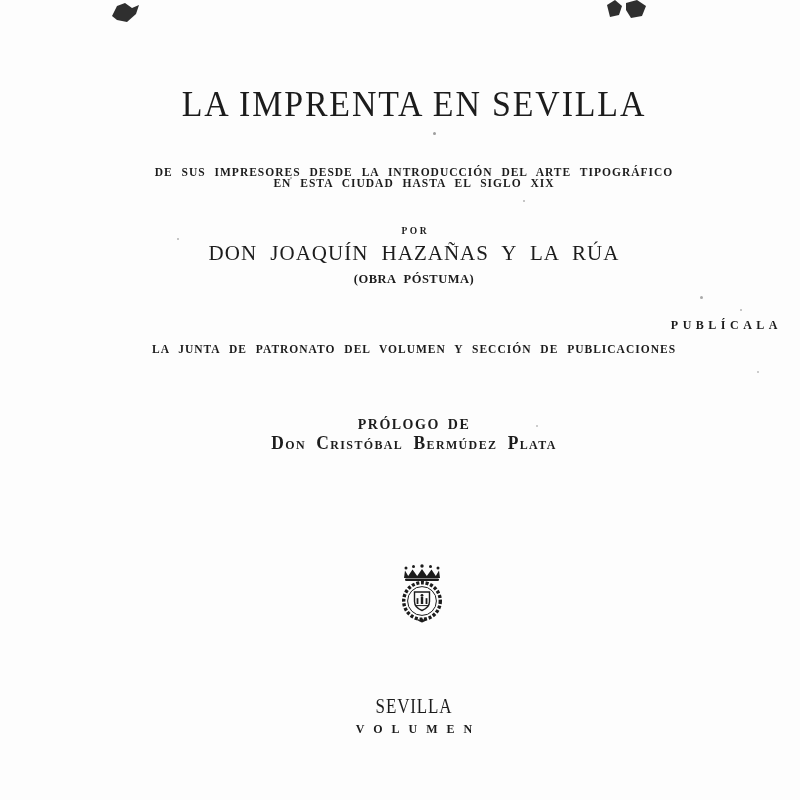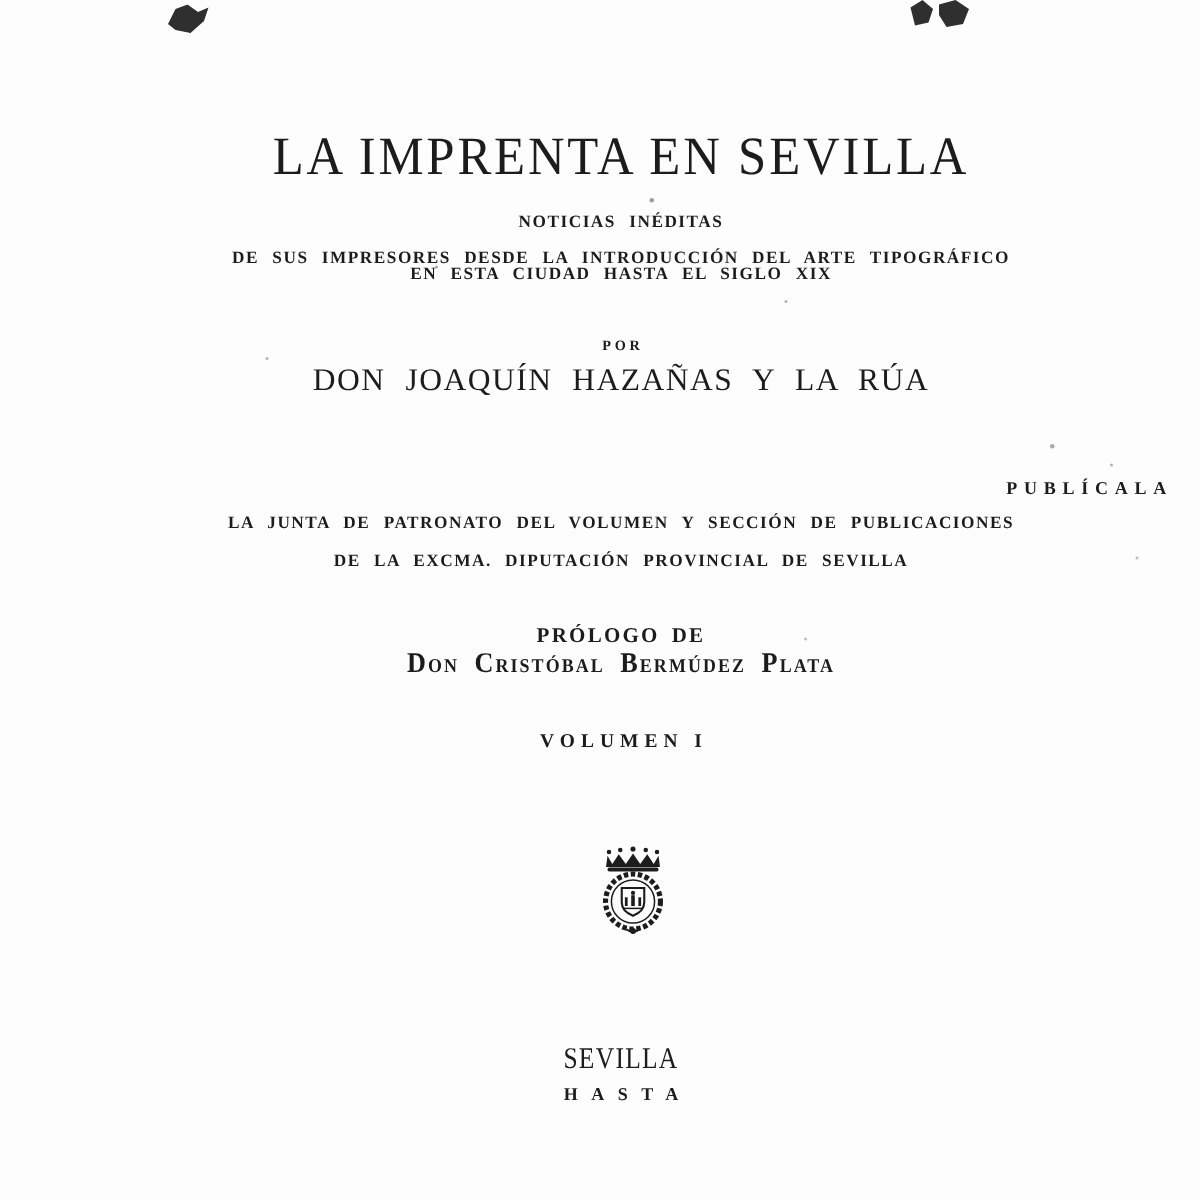--- a/index.html
+++ b/index.html
@@ -142,35 +142,33 @@
   <div class="speck" style="left:433px; top:132px; width:3px; height:3px; opacity:.45;"></div>
   <div class="speck" style="left:290px; top:177px; width:2px; height:2px; opacity:.4;"></div>
   <div class="speck" style="left:523px; top:200px; width:2px; height:2px; opacity:.35;"></div>
   <div class="speck" style="left:177px; top:238px; width:2px; height:2px; opacity:.35;"></div>
   <div class="speck" style="left:700px; top:296px; width:3px; height:3px; opacity:.4;"></div>
   <div class="speck" style="left:740px; top:309px; width:2px; height:2px; opacity:.35;"></div>
   <div class="speck" style="left:757px; top:371px; width:2px; height:2px; opacity:.3;"></div>
   <div class="speck" style="left:536px; top:425px; width:2px; height:2px; opacity:.3;"></div>
 
   <div class="cline t-title">LA IMPRENTA EN SEVILLA</div>
-  <div class="cline t-sub t-sub1">NOTICIAS INÉDITAS</div>
   <div class="cline t-sub t-sub2">DE SUS IMPRESORES DESDE LA INTRODUCCIÓN DEL ARTE TIPOGRÁFICO</div>
   <div class="cline t-sub t-sub3">EN ESTA CIUDAD HASTA EL SIGLO XIX</div>
 
   <div class="cline t-author">DON JOAQUÍN HAZAÑAS Y LA RÚA</div>
   <div class="cline t-por">POR</div>
+  <div class="cline t-obra">(OBRA PÓSTUMA)</div>
 
   <div class="cline t-publicala">PUBLÍCALA</div>
   <div class="cline t-sub t-junta">LA JUNTA DE PATRONATO DEL VOLUMEN Y SECCIÓN DE PUBLICACIONES</div>
-  <div class="cline t-sub t-excma">DE LA EXCMA. DIPUTACIÓN PROVINCIAL DE SEVILLA</div>
 
   <div class="cline t-prologo">PRÓLOGO DE</div>
   <div class="cline t-prologue-author">Don Cristóbal Bermúdez Plata</div>
 
-  <div class="cline t-volumen">VOLUMEN I</div>
 
   <svg class="emblem" viewBox="0 0 52 60">
     <g fill="#1c1c1c" stroke="#1c1c1c">
       <circle cx="10" cy="4" r="1.5" stroke="none"></circle>
       <circle cx="17.5" cy="2.6" r="1.5" stroke="none"></circle>
       <circle cx="26" cy="2" r="1.7" stroke="none"></circle>
       <circle cx="34.5" cy="2.6" r="1.5" stroke="none"></circle>
       <circle cx="42" cy="4" r="1.5" stroke="none"></circle>
       <path d="M9 6.5 L12.2 12 L16.5 5.5 L21.2 12 L26 5 L30.8 12 L35.5 5.5 L39.8 12 L43 6.5 L44 14 L8 14 Z" stroke="none"></path>
       <rect x="9" y="14.4" width="34" height="2.6" rx="1.2" stroke="none"></rect>
@@ -181,15 +179,15 @@
     <circle cx="26" cy="31.3" r="1.4" fill="#1c1c1c"></circle>
     <rect x="24.8" y="32.8" width="2.4" height="7.2" fill="#1c1c1c"></rect>
     <rect x="20.6" y="34.2" width="1.8" height="5.8" fill="#1c1c1c"></rect>
     <rect x="29.6" y="34.2" width="1.8" height="5.8" fill="#1c1c1c"></rect>
     <line x1="19.8" y1="41.6" x2="32.2" y2="41.6" stroke="#1c1c1c" stroke-width="1"></line>
     <path d="M21.5 55.5 q4.5 3.5 9 0" stroke="#1c1c1c" stroke-width="1.2" fill="none"></path>
     <circle cx="26" cy="56.6" r="2" fill="#1c1c1c"></circle>
   </svg>
 
   <div class="cline t-sevilla">SEVILLA</div>
-  <div class="cline t-year">HASTA</div>
+  <div class="cline t-year">VOLUMEN</div>
 
 </div>
 
 </body></html>

